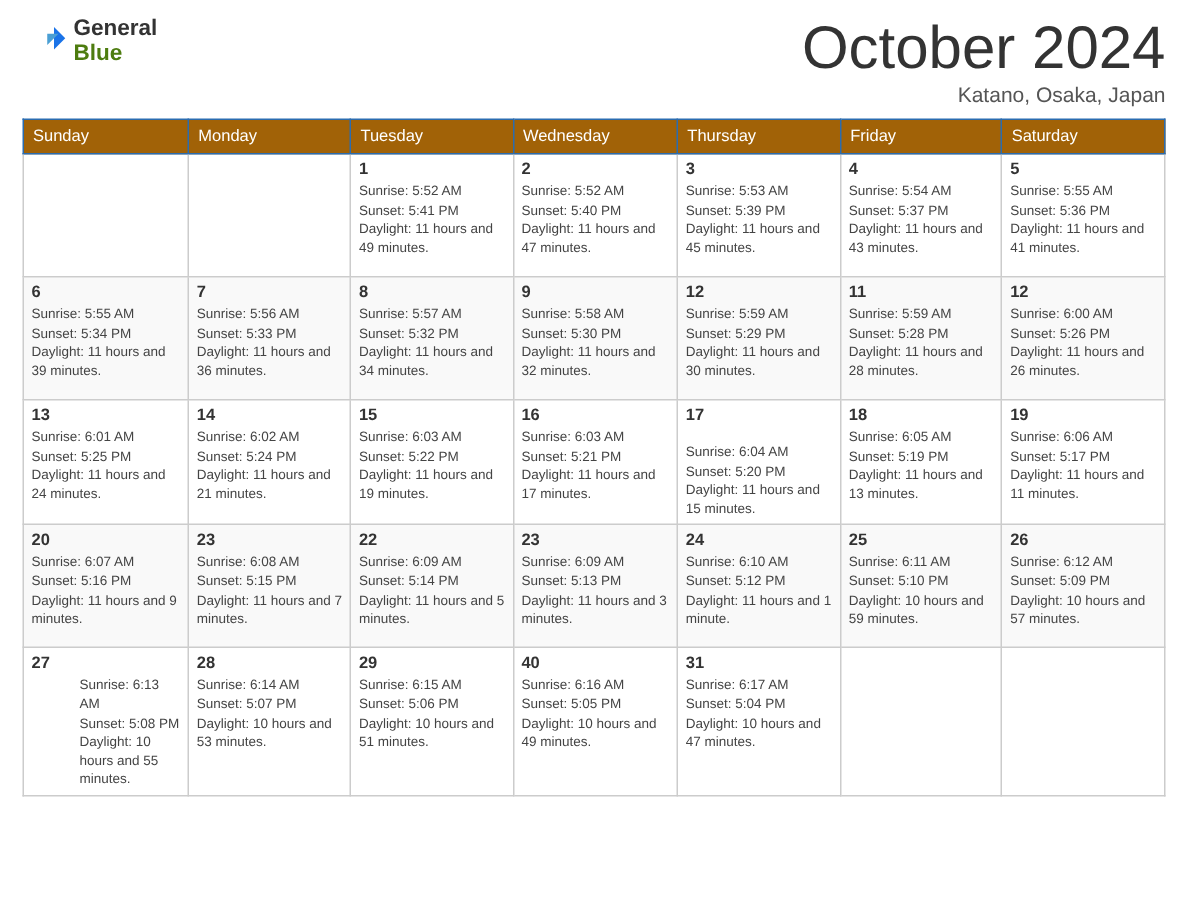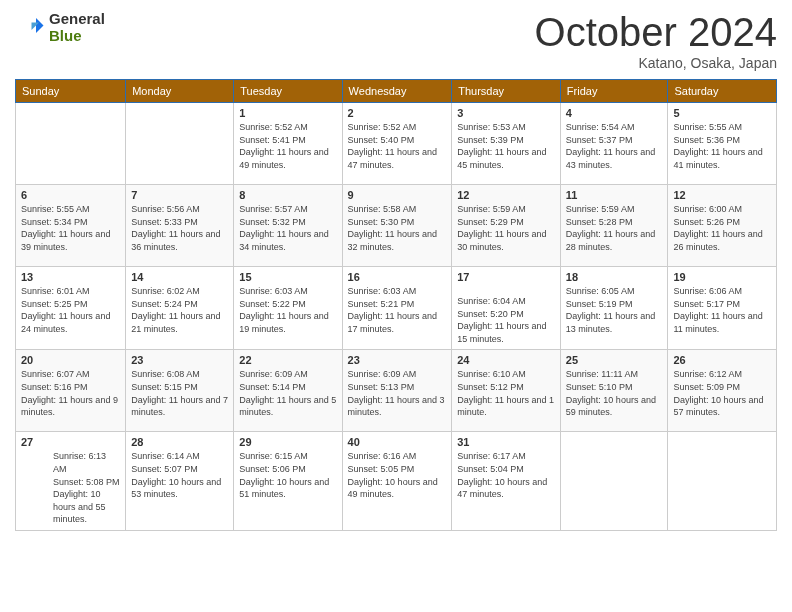--- a/index.html
+++ b/index.html
@@ -265,21 +265,21 @@
 Daylight: 11 hours and 3 minutes.</div>
           </td>
           <td class="row-shade">
             <span class="day-num">24</span>
             <div class="day-info" style="white-space: pre-line;">Sunrise: 6:10 AM
 Sunset: 5:12 PM
 Daylight: 11 hours and 1 minute.</div>
           </td>
           <td class="row-shade">
             <span class="day-num">25</span>
-            <div class="day-info" style="white-space: pre-line;">Sunrise: 11:11 AM
+            <div class="day-info" style="white-space: pre-line;">Sunrise: 6:11 AM
 Sunset: 5:10 PM
 Daylight: 10 hours and 59 minutes.</div>
           </td>
           <td class="row-shade">
             <span class="day-num">26</span>
             <div class="day-info" style="white-space: pre-line;">Sunrise: 6:12 AM
 Sunset: 5:09 PM
 Daylight: 10 hours and 57 minutes.</div>
           </td>
         </tr>

